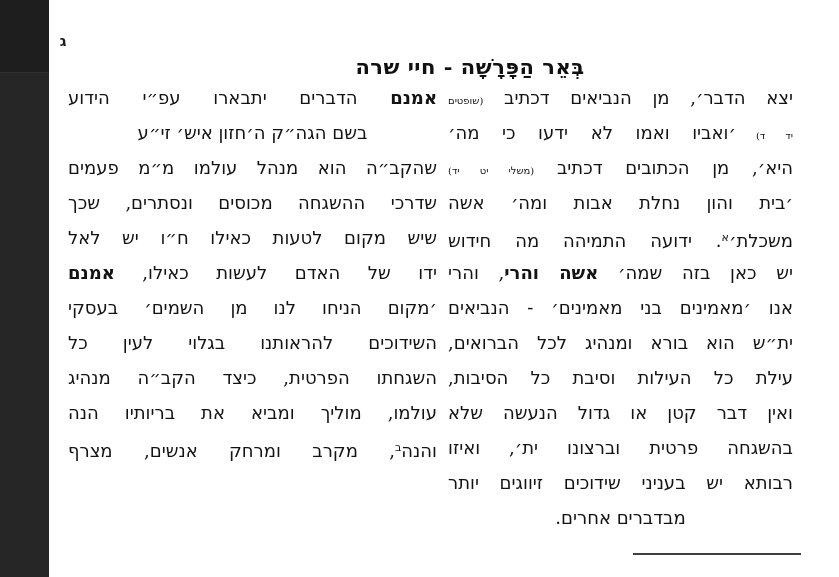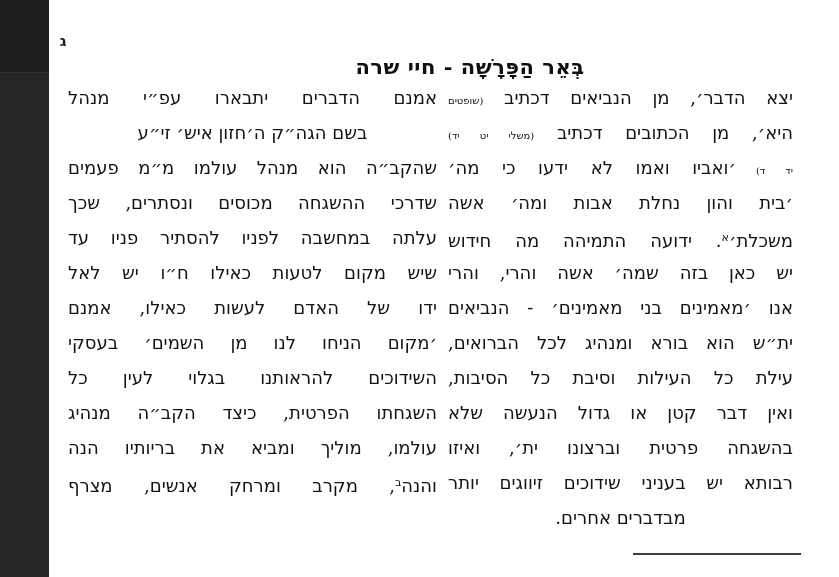--- a/index.html
+++ b/index.html
@@ -18,60 +18,59 @@
     font-size:21px;font-weight:bold;letter-spacing:0.5px;color:#101010;margin-top:27px;
   }
   .col{position:absolute;top:80px;direction:rtl;font-size:18px;color:#131313;}
   .col-right{right:46px;width:345px;}
   .col-left{left:68px;width:369px;}
   .line{
     height:35px;line-height:35px;overflow:hidden;
     text-align:justify;text-align-last:justify;
   }
   .line.center{text-align:right;text-align-last:center;}
-  .seg-b{font-weight:normal;}
+  .seg-b{font-weight:bold;}
   .seg-s{font-size:10px;}
   .seg-sup{font-size:11px;vertical-align:6px;}
   .footnote-rule{position:absolute;left:633px;top:553px;width:168px;height:2px;background:#3f3f3f;}
 </style>
 </head>
 <body>
 
 <div class="stage">
 
   <div class="edge-bar">
     <div class="edge-bar-top"></div>
   </div>
 
   <div class="page-number">ג</div>
 
   <div class="header-title">בְּאֵר הַפָּרָשָׁה - חיי שרה</div>
 
   <div class="col col-right" id="col-right">
       <div class="line"><span class="seg-n">יצא הדבר׳, מן הנביאים דכתיב </span><span class="seg-s">(שופטים</span></div>
+      <div class="line"><span class="seg-s">יד ד) </span><span class="seg-n">׳ואביו ואמו לא ידעו כי מה׳</span></div>
       <div class="line"><span class="seg-n">היא׳, מן הכתובים דכתיב </span><span class="seg-s">(משלי יט יד)</span></div>
-      <div class="line"><span class="seg-s">יד ד) </span><span class="seg-n">׳ואביו ואמו לא ידעו כי מה׳</span></div>
       <div class="line"><span class="seg-n">׳בית והון נחלת אבות ומה׳ אשה</span></div>
       <div class="line"><span class="seg-n">משכלת׳</span><span class="seg-sup">א</span><span class="seg-n">. ידועה התמיהה מה חידוש</span></div>
       <div class="line"><span class="seg-n">יש כאן בזה שמה׳ </span><span class="seg-b">אשה והרי</span><span class="seg-n">, והרי</span></div>
       <div class="line"><span class="seg-n">אנו ׳מאמינים בני מאמינים׳ - הנביאים</span></div>
       <div class="line"><span class="seg-n">ית״ש הוא בורא ומנהיג לכל הברואים,</span></div>
       <div class="line"><span class="seg-n">עילת כל העילות וסיבת כל הסיבות,</span></div>
       <div class="line"><span class="seg-n">ואין דבר קטן או גדול הנעשה שלא</span></div>
       <div class="line"><span class="seg-n">בהשגחה פרטית וברצונו ית׳, ואיזו</span></div>
       <div class="line"><span class="seg-n">רבותא יש בעניני שידוכים זיווגים יותר</span></div>
       <div class="line center"><span class="seg-n">מבדברים אחרים.</span></div>
     </div>
 
   <div class="col col-left" id="col-left">
-      <div class="line"><span class="seg-b">אמנם</span><span class="seg-n"> הדברים יתבארו עפ״י מנהל</span></div>
+      <div class="line"><span class="seg-b">אמנם</span><span class="seg-n"> הדברים יתבארו עפ״י הידוע</span></div>
       <div class="line center"><span class="seg-n">בשם הגה״ק ה׳חזון איש׳ זי״ע</span></div>
       <div class="line"><span class="seg-n">שהקב״ה הוא מנהל עולמו מ״מ פעמים</span></div>
       <div class="line"><span class="seg-n">שדרכי ההשגחה מכוסים ונסתרים, שכך</span></div>
-      <div class="line"><span class="seg-n">עלתה במחשבה לפניו להסתיר פניו עד</span></div>
       <div class="line"><span class="seg-n">שיש מקום לטעות כאילו ח״ו יש לאל</span></div>
       <div class="line"><span class="seg-n">ידו של האדם לעשות כאילו, </span><span class="seg-b">אמנם</span></div>
       <div class="line"><span class="seg-n">׳מקום הניחו לנו מן השמים׳ בעסקי</span></div>
       <div class="line"><span class="seg-n">השידוכים להראותנו בגלוי לעין כל</span></div>
       <div class="line"><span class="seg-n">השגחתו הפרטית, כיצד הקב״ה מנהיג</span></div>
       <div class="line"><span class="seg-n">עולמו, מוליך ומביא את בריותיו הנה</span></div>
       <div class="line"><span class="seg-n">והנה</span><span class="seg-sup">ב</span><span class="seg-n">, מקרב ומרחק אנשים, מצרף</span></div>
     </div>
 
   <div class="footnote-rule"></div>

